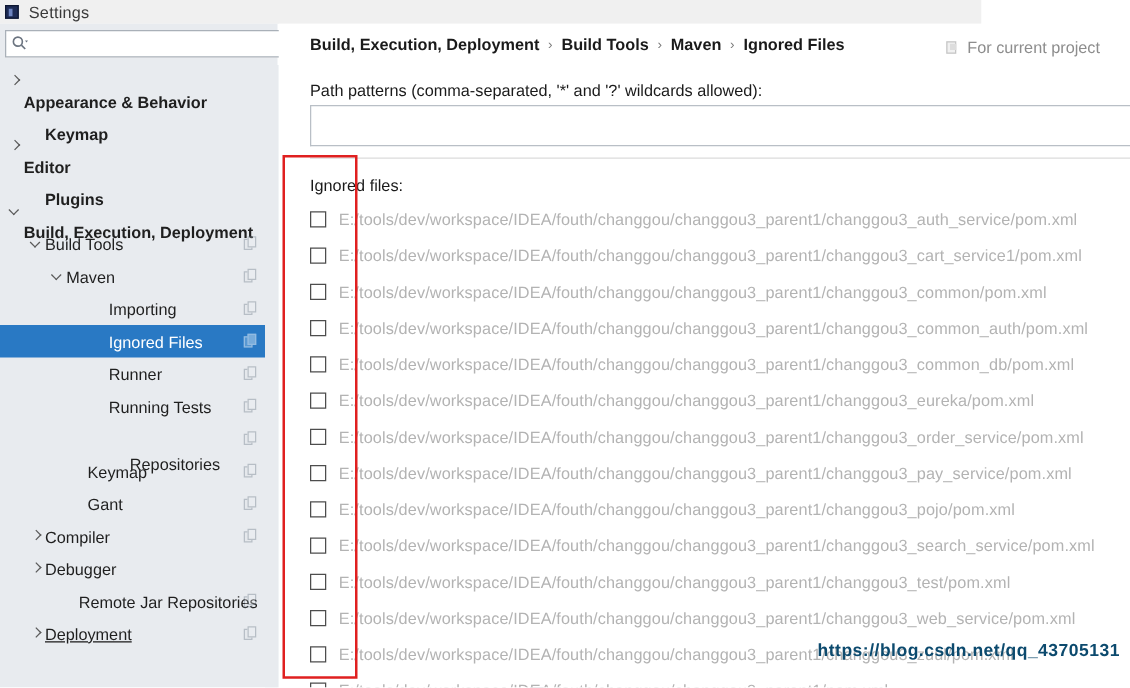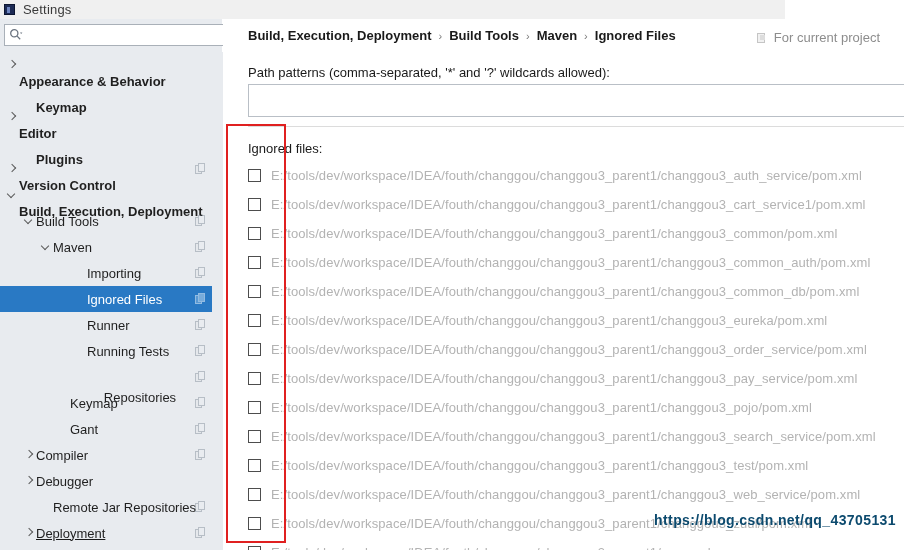--- a/index.html
+++ b/index.html
@@ -345,28 +345,20 @@
       </div>
       <div class="tree-item bold" style="padding-left: 6px;">
         <span class="arrow right"></span>
         <span class="tree-label">Editor</span>
       </div>
       <div class="tree-item bold" style="padding-left: 23px;">
         <span class="arrow"></span>
         <span class="tree-label">Plugins</span>
       </div>
       <div class="tree-item bold" style="padding-left: 6px;">
-        <span class="arrow right"></span>
-        <span class="tree-label">Version Control</span>
-        <span class="copy-icon">
-          <span class="b1"></span>
-          <span class="b2"></span>
-        </span>
-      </div>
-      <div class="tree-item bold" style="padding-left: 6px;">
         <span class="arrow down"></span>
         <span class="tree-label">Build, Execution, Deployment</span>
       </div>
       <div class="tree-item" style="padding-left: 23px;">
         <span class="arrow down"></span>
         <span class="tree-label">Build Tools</span>
         <span class="copy-icon">
           <span class="b1"></span>
           <span class="b2"></span>
         </span>
@@ -440,21 +432,21 @@
         <span class="tree-label">Compiler</span>
         <span class="copy-icon">
           <span class="b1"></span>
           <span class="b2"></span>
         </span>
       </div>
       <div class="tree-item" style="padding-left: 23px;">
         <span class="arrow right"></span>
         <span class="tree-label">Debugger</span>
       </div>
-      <div class="tree-item" style="padding-left: 40px;">
+      <div class="tree-item" style="padding-left: 40px; gap: 10px;">
         <span class="arrow"></span>
         <span class="tree-label">Remote Jar Repositories</span>
         <span class="copy-icon">
           <span class="b1"></span>
           <span class="b2"></span>
         </span>
       </div>
       <div class="tree-item" style="padding-left: 23px; text-decoration: underline;">
         <span class="arrow right"></span>
         <span class="tree-label">Deployment</span>

